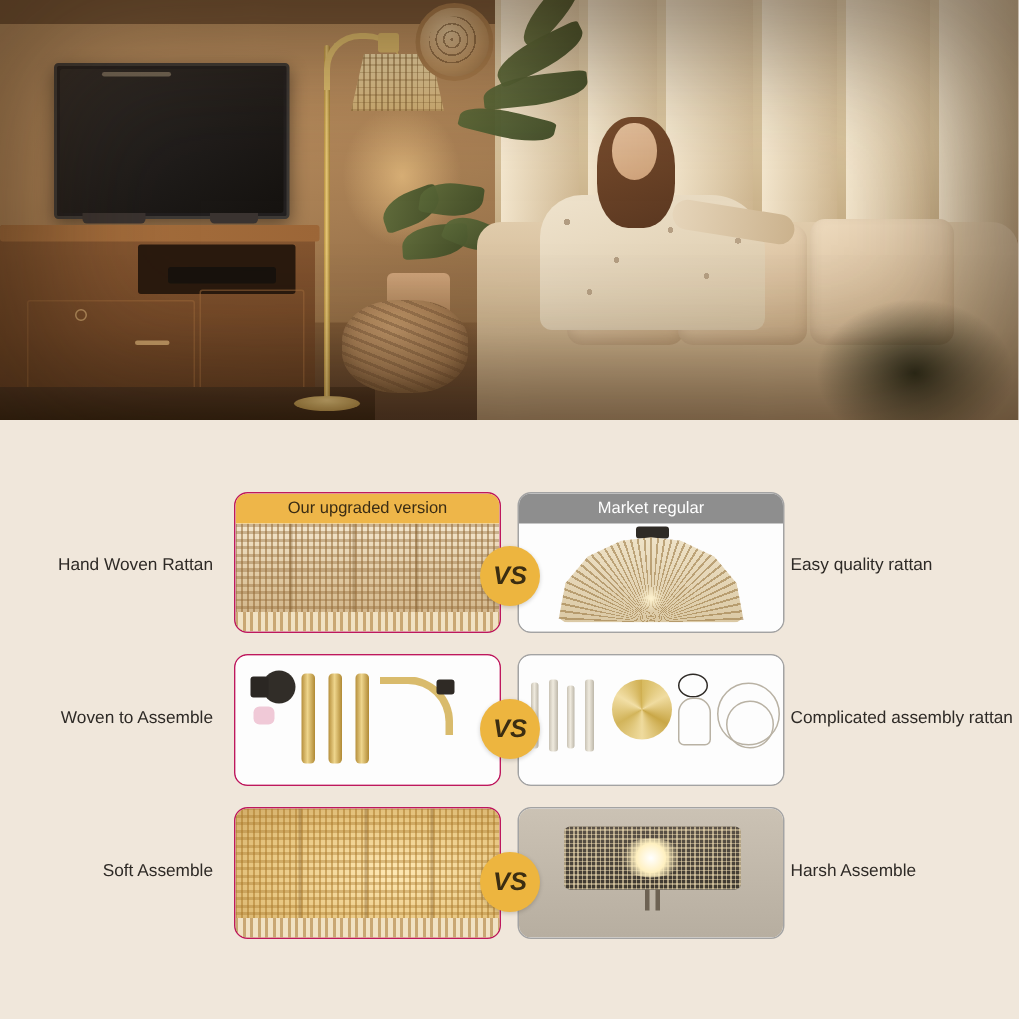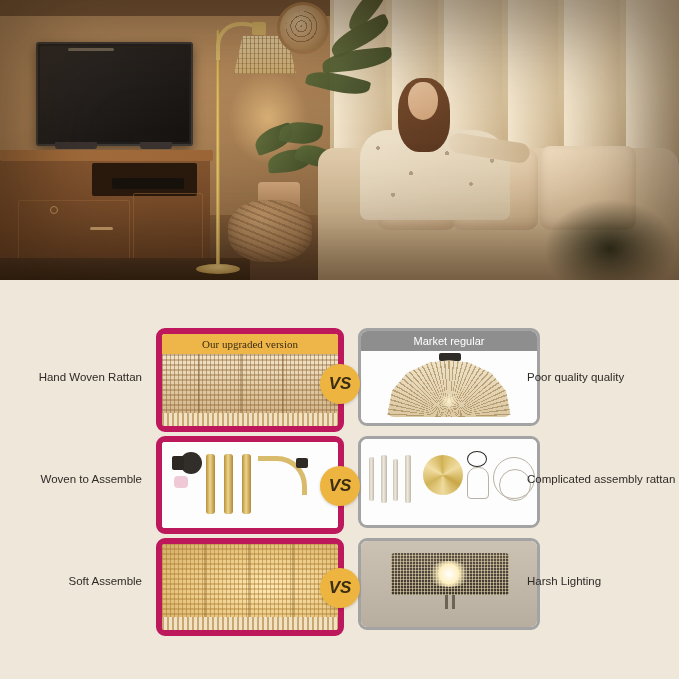--- a/index.html
+++ b/index.html
@@ -117,22 +117,22 @@
   .rows{position:absolute;left:0;top:46px;width:679px;}
   .row{position:relative;height:102px;}
   .side-label{
     position:absolute;top:0;height:102px;display:flex;align-items:center;
     font-size:11.5px;color:#2e2a26;
   }
   .label-left{left:0;width:150px;justify-content:flex-end;padding-right:8px;box-sizing:border-box;text-align:right;}
   .label-right{right:0;width:162px;justify-content:flex-start;padding-left:10px;box-sizing:border-box;text-align:left;}
 
   .panel{position:absolute;top:8px;width:176px;height:86px;border-radius:9px;overflow:hidden;background:#fff;}
-  .panel-left{left:156px;border:6px solid #be185d;font-family:Liberation Serif, serif;}
-  .panel-right{left:358px;border:3px solid #a3a3a3;}
+  .panel-left{left:156px;border:1px solid #be185d;}
+  .panel-right{left:345px;border:1px solid #a3a3a3;}
   .hdr{position:absolute;top:0;left:0;width:100%;height:20px;display:flex;align-items:center;justify-content:center;
     font-size:11px;box-sizing:border-box;z-index:3;}
   .hdr-left{background:#eeb649;color:#3a2c14;}
   .hdr-right{background:#8e8e8e;color:#ffffff;}
   .panel.with-hdr{top:2px;height:92px;}
   .pbody{position:absolute;left:0;right:0;bottom:0;top:0;overflow:hidden;}
   .panel.with-hdr .pbody{top:20px;}
 
   .vs{
     position:absolute;left:320px;top:38px;width:40px;height:40px;border-radius:50%;
@@ -298,21 +298,21 @@
             <div class="dome-cap"></div>
             <div class="dome">
               <div class="dome-weave"></div>
             </div>
             <div class="dome-bulb"></div>
           </div>
         </div>
 
         <div class="vs">VS</div>
 
-        <div class="side-label label-right">Poor quality quality</div>
+        <div class="side-label label-right">Easy quality rattan</div>
       </div>
 
       <div class="row">
         <div class="side-label label-left">Woven to Assemble</div>
 
         <div class="panel panel-left">
           <div class="pbody">
             <div class="white-bg"></div>
             <div class="cordcoil"></div>
             <div class="plug"></div>
@@ -365,18 +365,18 @@
               <div class="drum-mesh"></div>
               <div class="drum-hot"></div>
             </div>
             <div class="drum-stem"></div>
             <div class="drum-stem2"></div>
           </div>
         </div>
 
         <div class="vs">VS</div>
 
-        <div class="side-label label-right">Harsh Lighting</div>
+        <div class="side-label label-right">Harsh Assemble</div>
       </div>
 
     </div>
   </div>
 </div>
 
 </body></html>

